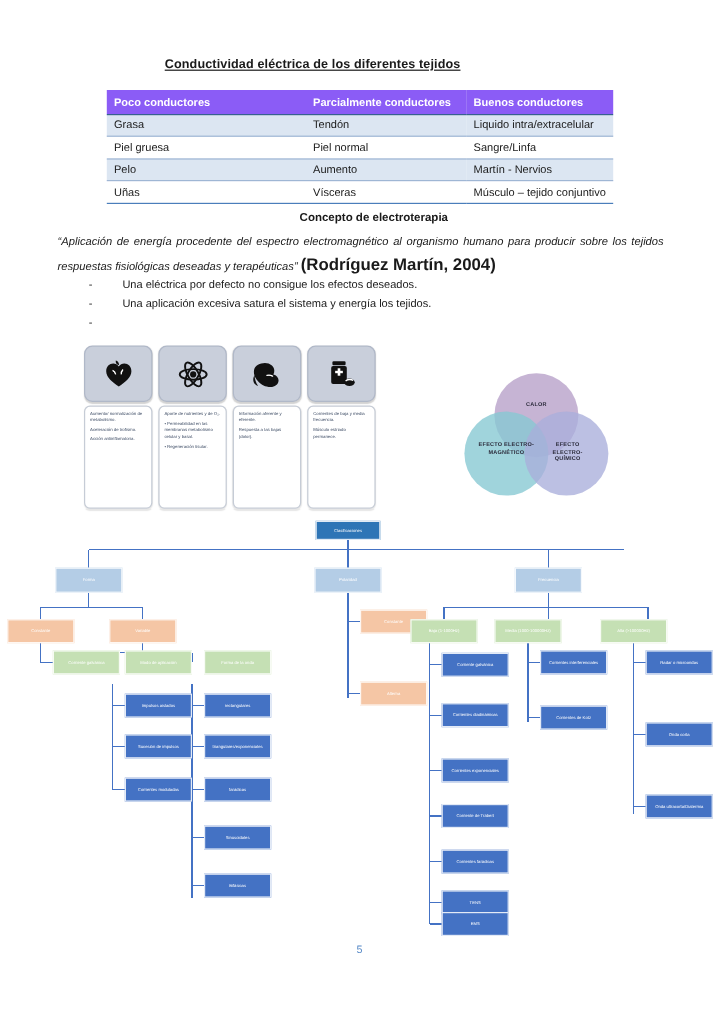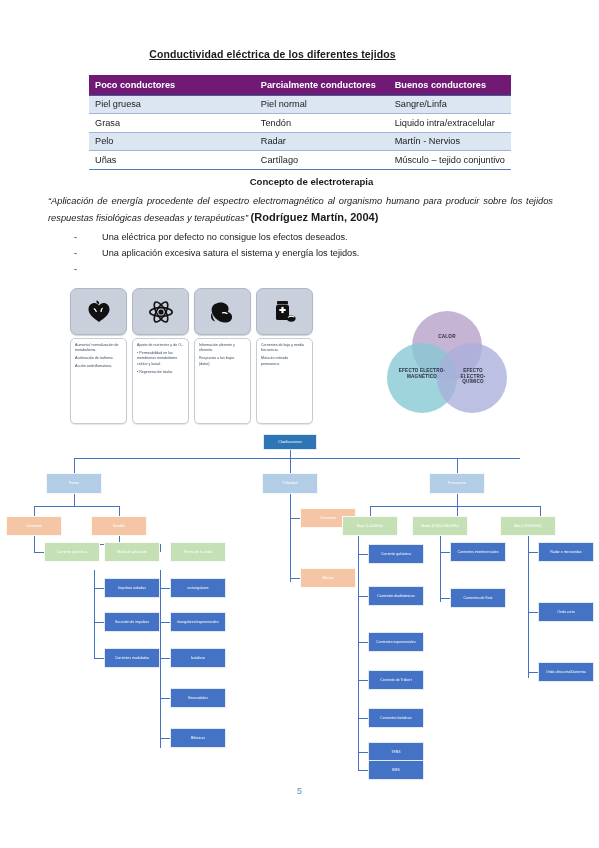--- a/index.html
+++ b/index.html
@@ -8,56 +8,56 @@
     background:#ffffff;
     font-family:"Liberation Sans", sans-serif;
     color:#1a1a1a;
     overflow:hidden;
     position:relative;
   }
   .page{position:relative;width:599px;height:848px;box-sizing:border-box;}
 
   
   .doc-title{
-    position:absolute;left:12px;top:48px;width:521px;
+    position:absolute;left:0;top:48px;width:521px;
     text-align:center;font-size:10.5px;font-weight:bold;
     text-decoration:underline;letter-spacing:.1px;
   }
 
   
   .tbl{
     position:absolute;left:89px;top:75px;width:422px;
     border-collapse:collapse;font-size:9.2px;
   }
   .tbl th,.tbl td{
     text-align:left;padding:3.5px 6px;border:0;
     border-bottom:1px solid #9fb6d4;
     line-height:1.15;white-space:nowrap;
   }
   .tbl thead th{
-    background:#701a75;color:#ffffff;font-weight:bold;
+    background:#8b5cf6;color:#ffffff;font-weight:bold;
     border-bottom:1px solid #37618f;padding:4.5px 6px;
   }
   .tbl tbody tr:nth-child(odd) td{background:#dce6f2;}
   .tbl tbody tr:nth-child(even) td{background:#ffffff;}
   .tbl tbody tr:last-child td{border-bottom:1.4px solid #4a7ebb;}
   .tbl col.c1{width:168px;}
   .tbl col.c2{width:134px;}
   .tbl col.c3{width:120px;}
 
   
   .concept-head{
     position:absolute;left:12px;top:176px;width:599px;text-align:center;
     font-size:9.6px;font-weight:bold;
   }
   .quote{
     position:absolute;left:48px;top:194px;width:505px;
     font-size:9.3px;font-style:italic;line-height:1.62;text-align:justify;
   }
-  .quote .cite{font-style:normal;font-weight:bold;font-size:11px;}
+  .quote .cite{font-style:normal;font-weight:bold;font-size:14px;}
   .bullets{
     position:absolute;left:74px;top:230px;width:480px;
     font-size:9.2px;line-height:1.72;
   }
   .bullets .row{display:flex;gap:0;}
   .bullets .dash{width:28px;flex:none;}
 
   
   .cards{
     position:absolute;left:70px;top:288px;width:248px;height:136px;
@@ -126,37 +126,37 @@
       </colgroup>
     <thead>
       <tr>
         <th>Poco conductores</th>
         <th>Parcialmente conductores</th>
         <th>Buenos conductores</th>
       </tr>
     </thead>
     <tbody>
       <tr>
+        <td>Grasa</td>
+        <td>Tendón</td>
+        <td>Liquido intra/extracelular</td>
+      </tr>
+      <tr>
         <td>Piel gruesa</td>
         <td>Piel normal</td>
         <td>Sangre/Linfa</td>
       </tr>
       <tr>
-        <td>Grasa</td>
-        <td>Tendón</td>
-        <td>Liquido intra/extracelular</td>
-      </tr>
-      <tr>
         <td>Pelo</td>
-        <td>Radar</td>
+        <td>Aumento</td>
         <td>Martín - Nervios</td>
       </tr>
       <tr>
         <td>Uñas</td>
-        <td>Cartílago</td>
+        <td>Vísceras</td>
         <td>Músculo – tejido conjuntivo</td>
       </tr>
     </tbody>
   </table>
 
   <div class="concept-head">Concepto de electroterapia</div>
 
   <div class="quote">
     <span>“Aplicación de energía procedente del espectro electromagnético al organismo humano para producir sobre los tejidos respuestas fisiológicas deseadas y terapéuticas”</span>
     <span class="cite">(Rodríguez Martín, 2004)</span>

